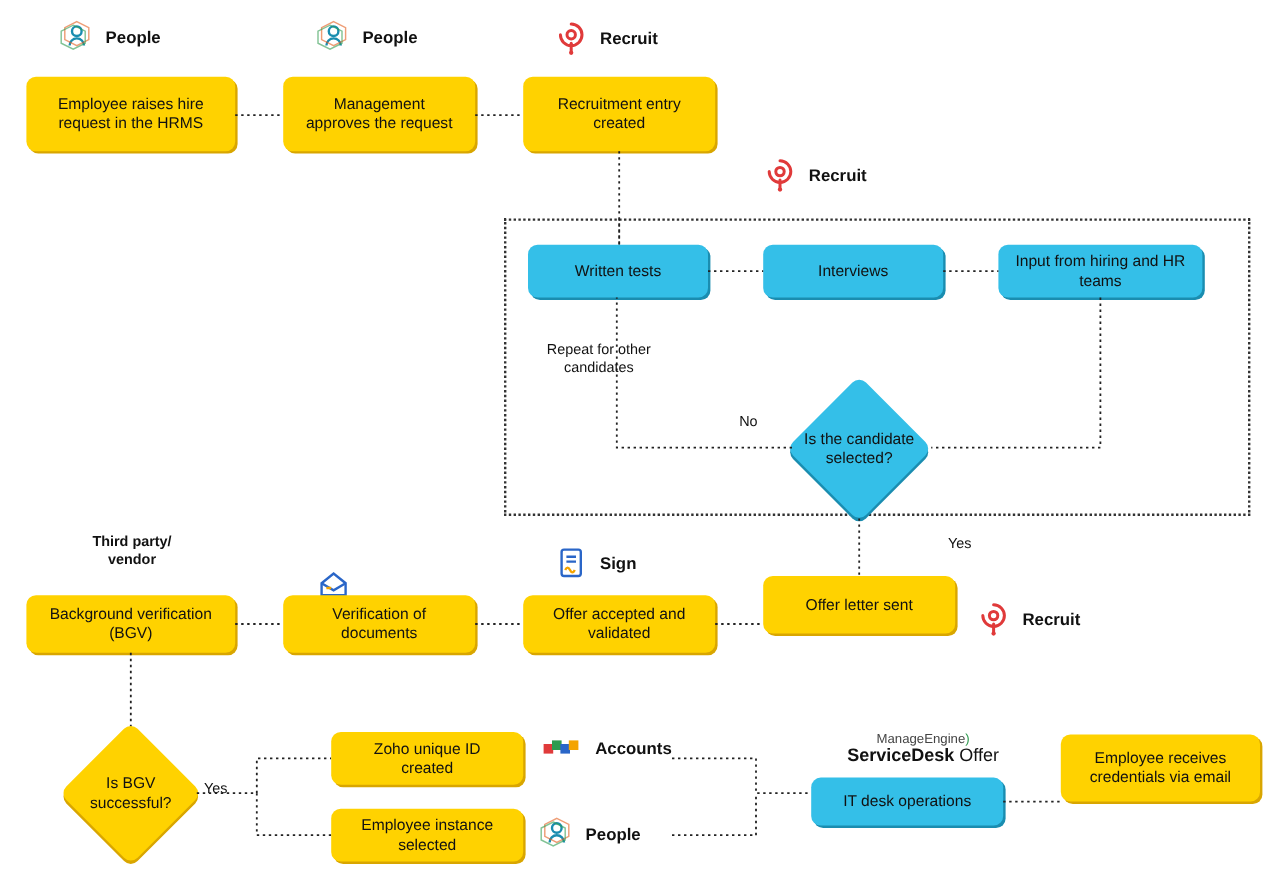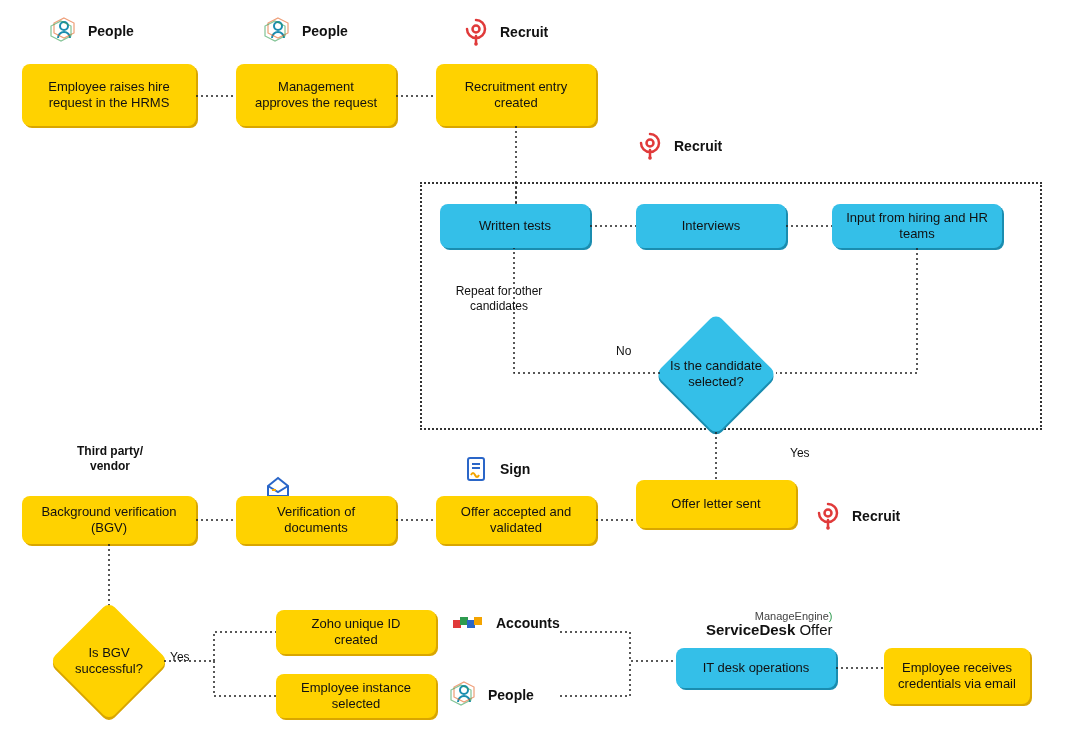--- a/index.html
+++ b/index.html
@@ -72,21 +72,21 @@
   }
   .small-label {
     position: absolute;
     font-size: 12px;
     font-weight: 500;
     text-align: center;
     line-height: 1.25;
   }
   .svc-brand {
     position: absolute;
-    text-align: right;
+    text-align: center;
     line-height: 1.1;
   }
   .svc-brand .me { font-size: 11px; color: #444; }
   .svc-brand .sd { font-size: 15px; font-weight: 700; }
   .svc-brand .plus { font-weight: 400; }
 </style>
 </head>
 <body>
 
 <svg width="0" height="0" style="position:absolute">
@@ -305,15 +305,15 @@
 </div>
 
 <div class="node blue" style="left:676px; top:648px; width:160px; height:40px;">
     <span>IT desk operations</span>
   </div>
 
 <svg class="conn" style="left:836px; top:667px;" width="48" height="2">
     <line x1="0" y1="1" x2="48" y2="1" stroke="#222" stroke-width="1.5" stroke-dasharray="2 3"></line>
   </svg>
 
-<div class="node yellow" style="left:884px; top:648px; width:146px; height:56px;">
+<div class="node yellow" style="left:884px; top:612px; width:166px; height:56px;">
     <span>Employee receives credentials via email</span>
   </div>
 
 </body></html>

